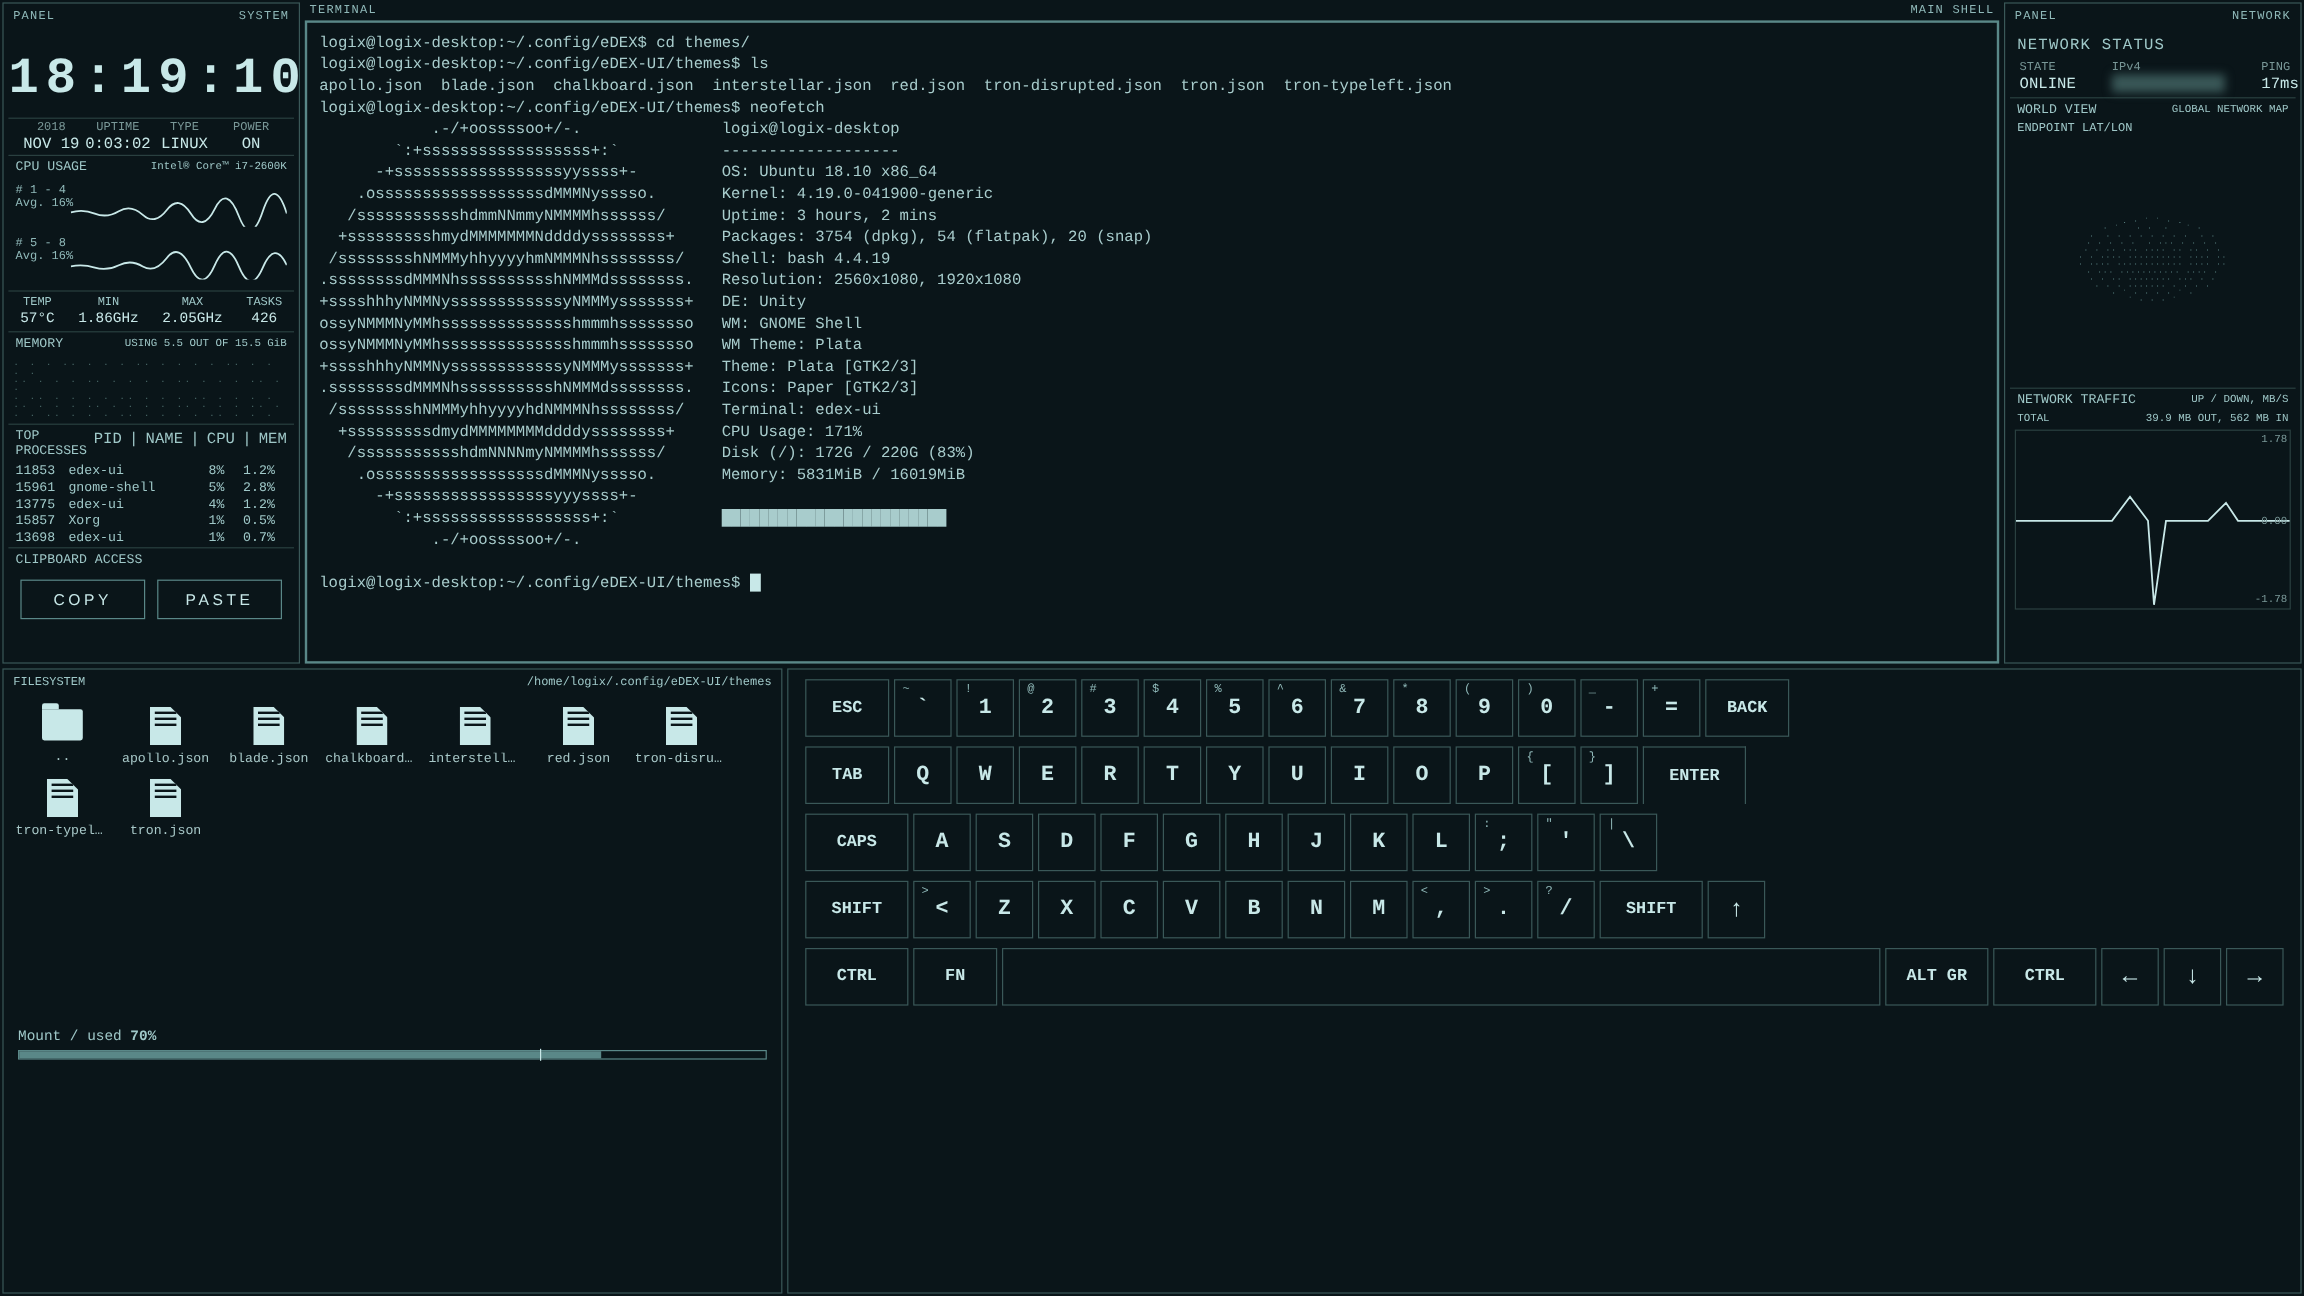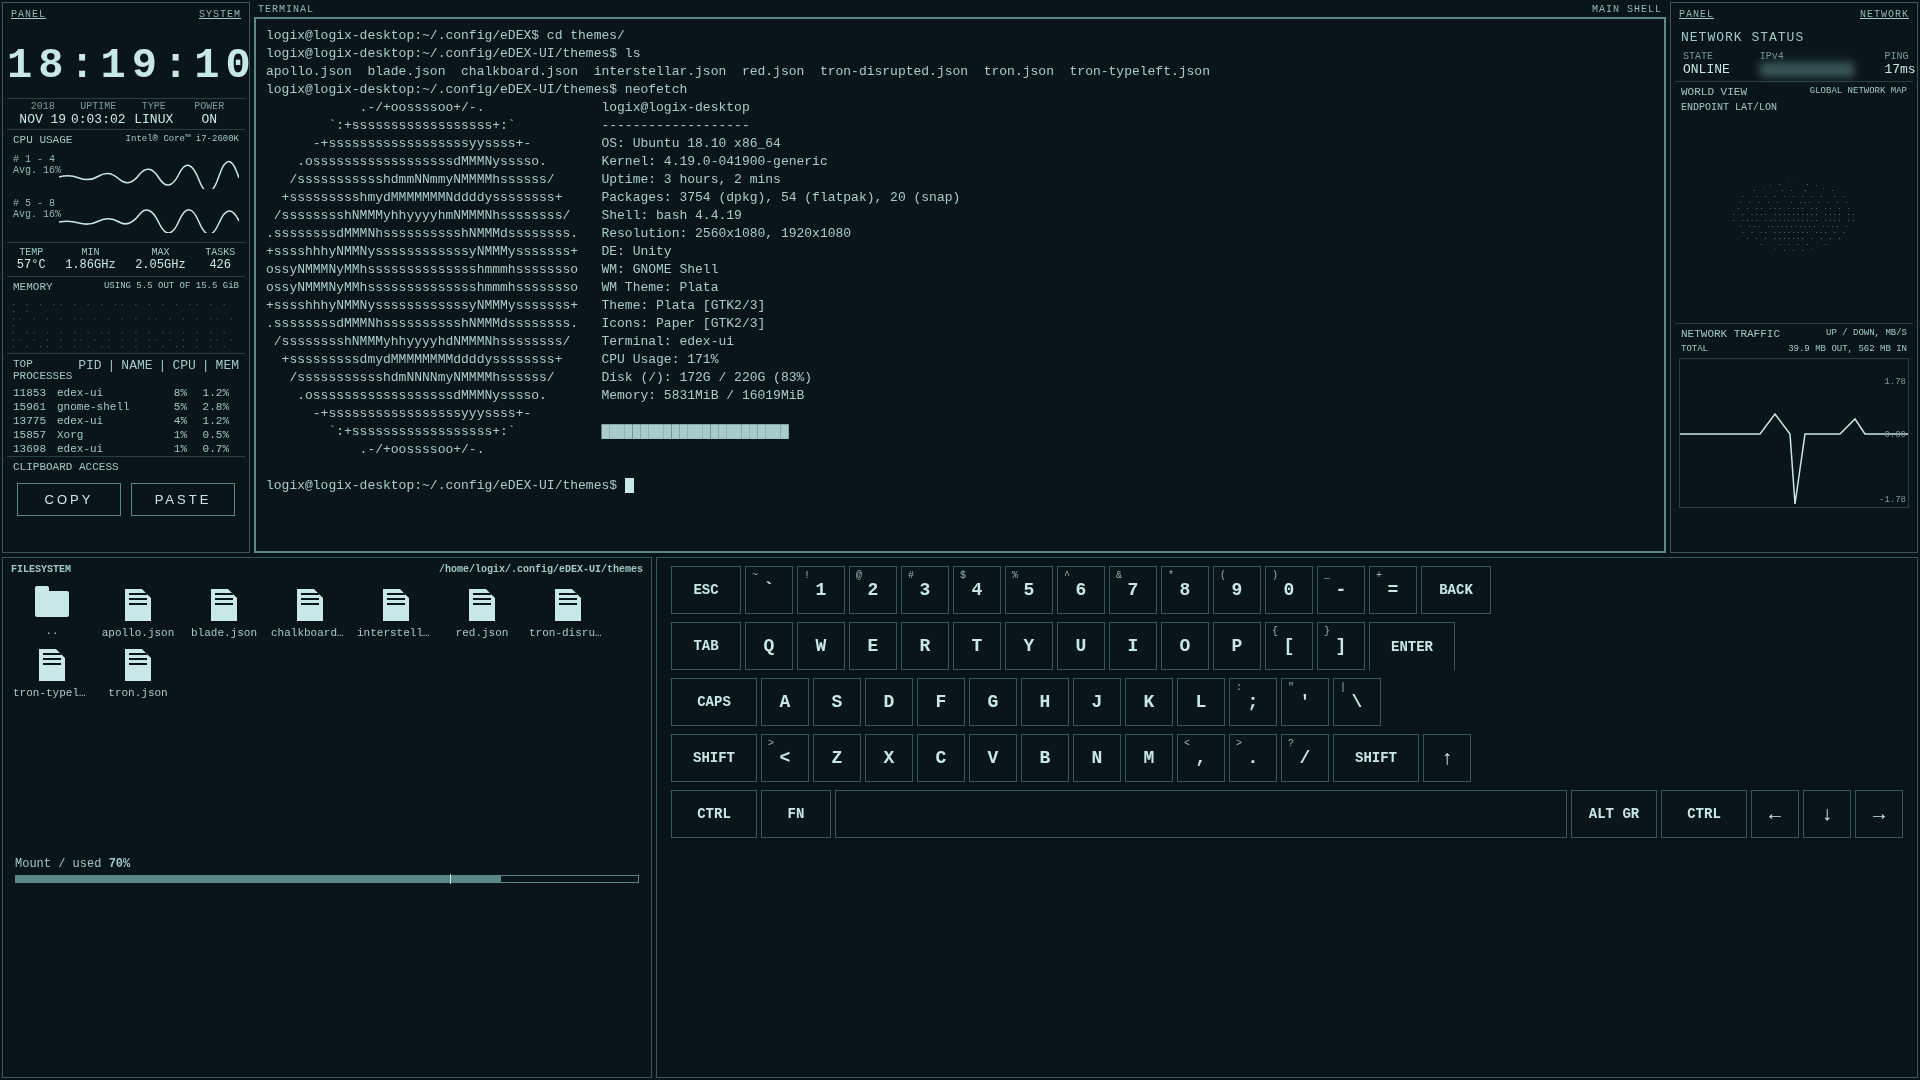--- a/index.html
+++ b/index.html
@@ -18,21 +18,21 @@
   display: flex;
   height: 555px;
 }
 .panel-left {
   width: 248px;
   border: 1px solid #3a5858;
   margin: 2px;
   padding: 4px;
 }
 .panel-label { font-size: 10px; letter-spacing: 1px; color: #8fb8b8; }
-.panel-header { display: flex; justify-content: space-between; padding: 2px 4px; text-decoration: underline; }
+.panel-header { display: flex; justify-content: space-between; padding: 2px 4px; }
 
 .clock {
   font-size: 42px;
   text-align: center;
   letter-spacing: 6px;
   color: #c8e8e8;
   padding: 20px 0 8px;
   font-weight: bold;
 }
 .sysinfo-row { display: flex; justify-content: space-between; padding: 2px 8px; border-top: 1px solid #2a4040; }
@@ -84,21 +84,21 @@
 
 .globe { height: 210px; position:relative; display:flex; align-items:center; justify-content:center;}
 .globe-dots { font-size:6px; line-height:6px; color:#6a9898; letter-spacing:1px; text-align:center; white-space:pre;}
 
 .traffic-chart { height: 150px; border:1px solid #2a4040; margin: 4px; position:relative;}
 .traffic-chart svg { width:100%; height:100%;}
 .scale-r { position:absolute; right:2px; font-size:9px; color:#7a9898;}
 
 .bottom-section { flex:1; display:flex;}
 .filesystem { width: 650px; border:1px solid #3a5858; margin: 2px; padding: 4px;}
-.fs-header { display:flex; justify-content:space-between; font-size:10px; padding: 2px 4px; font-weight: bold;}
+.fs-header { display:flex; justify-content:space-between; font-size:10px; padding: 2px 4px;}
 .fs-grid { display:flex; flex-wrap:wrap; gap: 8px; padding: 10px 6px;}
 .fs-item { width: 78px; text-align:center; cursor:pointer;}
 .fs-name { font-size:11px; color:#a8c8c8; overflow:hidden; text-overflow:ellipsis; white-space:nowrap;}
 .folder-icon { width:34px; height:26px; background:#c8e8e8; margin:4px auto 8px; position:relative; border-radius: 0 2px 2px 2px;}
 .folder-icon::before { content:''; position:absolute; top:-5px; left:0; width:14px; height:5px; background:#c8e8e8; border-radius:2px 2px 0 0;}
 .file-icon { width:26px; height:32px; margin:2px auto 6px; position:relative; background:#c8e8e8; clip-path: polygon(0 0, 65% 0, 100% 28%, 100% 100%, 0 100%);}
 .file-icon::after { content:''; position:absolute; top:4px; left:4px; right:4px; height:2px; background:#0a1519; box-shadow: 0 5px 0 #0a1519, 0 10px 0 #0a1519;}
 
 .fs-footer { position:relative; padding: 8px; margin-top: 140px;}
 .fs-bar { height:8px; border:1px solid #5a8888; position:relative; margin-top:4px;}
@@ -314,21 +314,21 @@
     </div>
     <div class="section-header">
       <span>NETWORK TRAFFIC</span>
       <span style="font-size:9px">UP / DOWN, MB/S</span>
     </div>
     <div style="display:flex;justify-content:space-between;font-size:9px;padding:0 6px">
       <span>TOTAL</span>
       <span>39.9 MB OUT, 562 MB IN</span>
     </div>
     <div class="traffic-chart">
-      <span class="scale-r" style="top:18px">1.78</span>
+      <span class="scale-r" style="top:2px">1.78</span>
       <span class="scale-r" style="top:48%">0.00</span>
       <span class="scale-r" style="bottom:2px">-1.78</span>
       <svg>
           <path d="M0,75 L80,75 L95,55 L110,75 L115,145 L125,75 L160,75 L175,60 L185,75 L230,75" stroke="#c8e8e8" stroke-width="1.5" fill="none"></path>
         </svg>
     </div>
   </div>
 </div>
 
 <div class="bottom-section">

